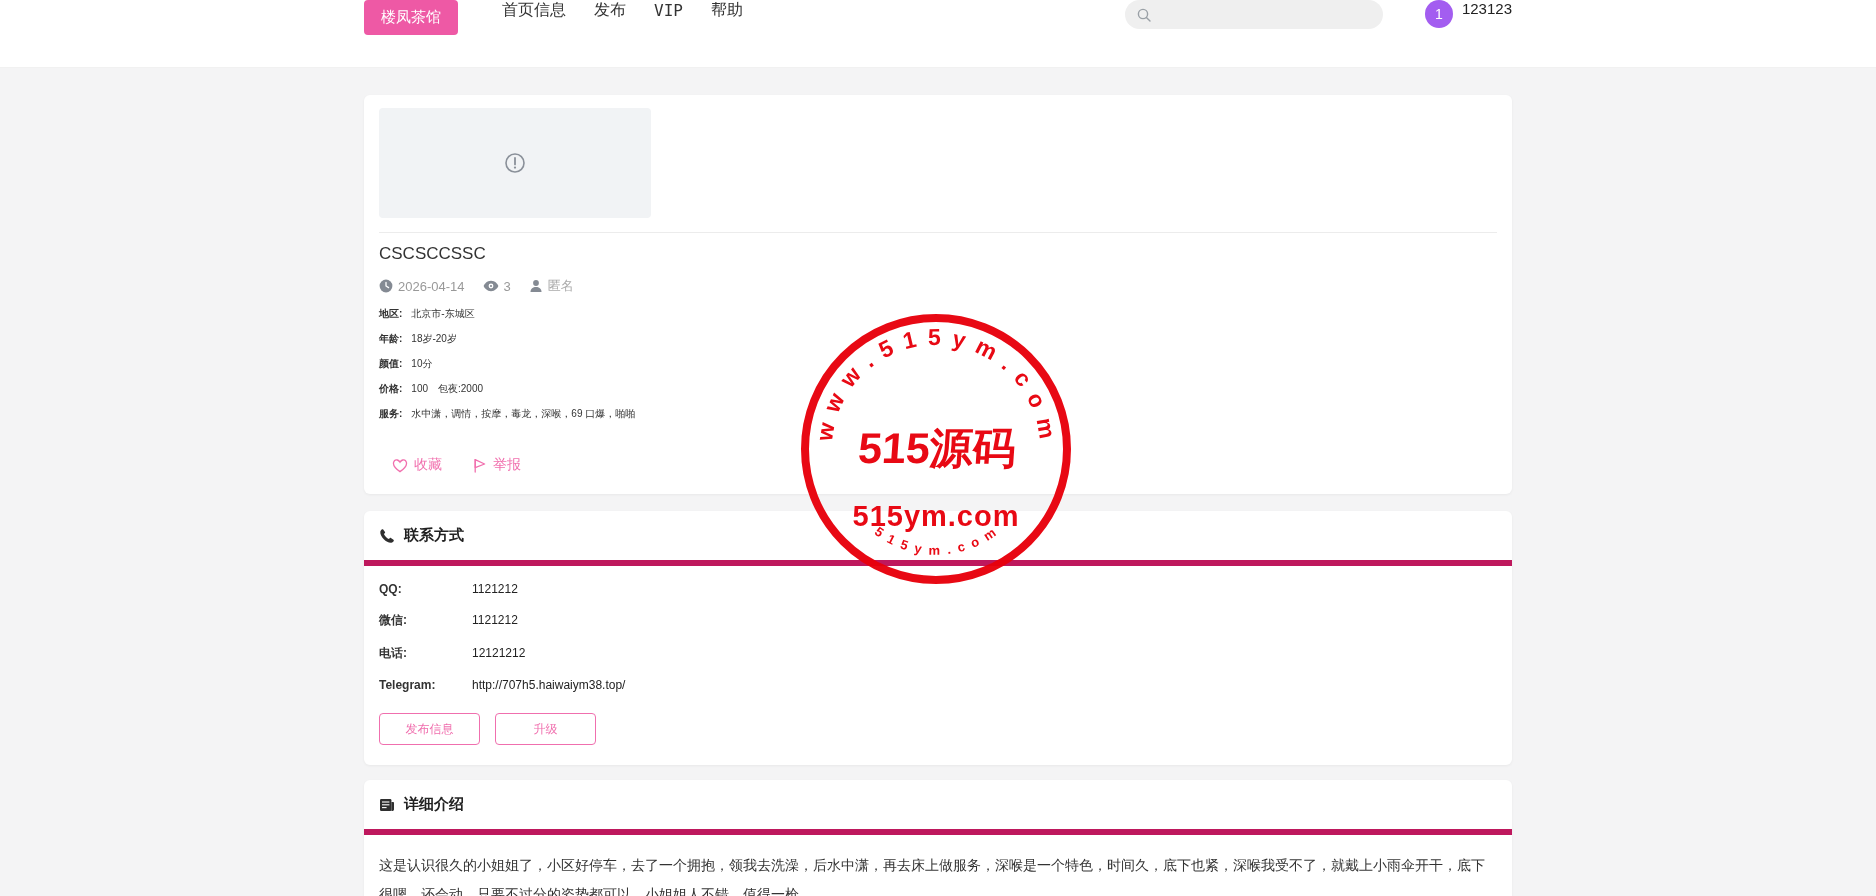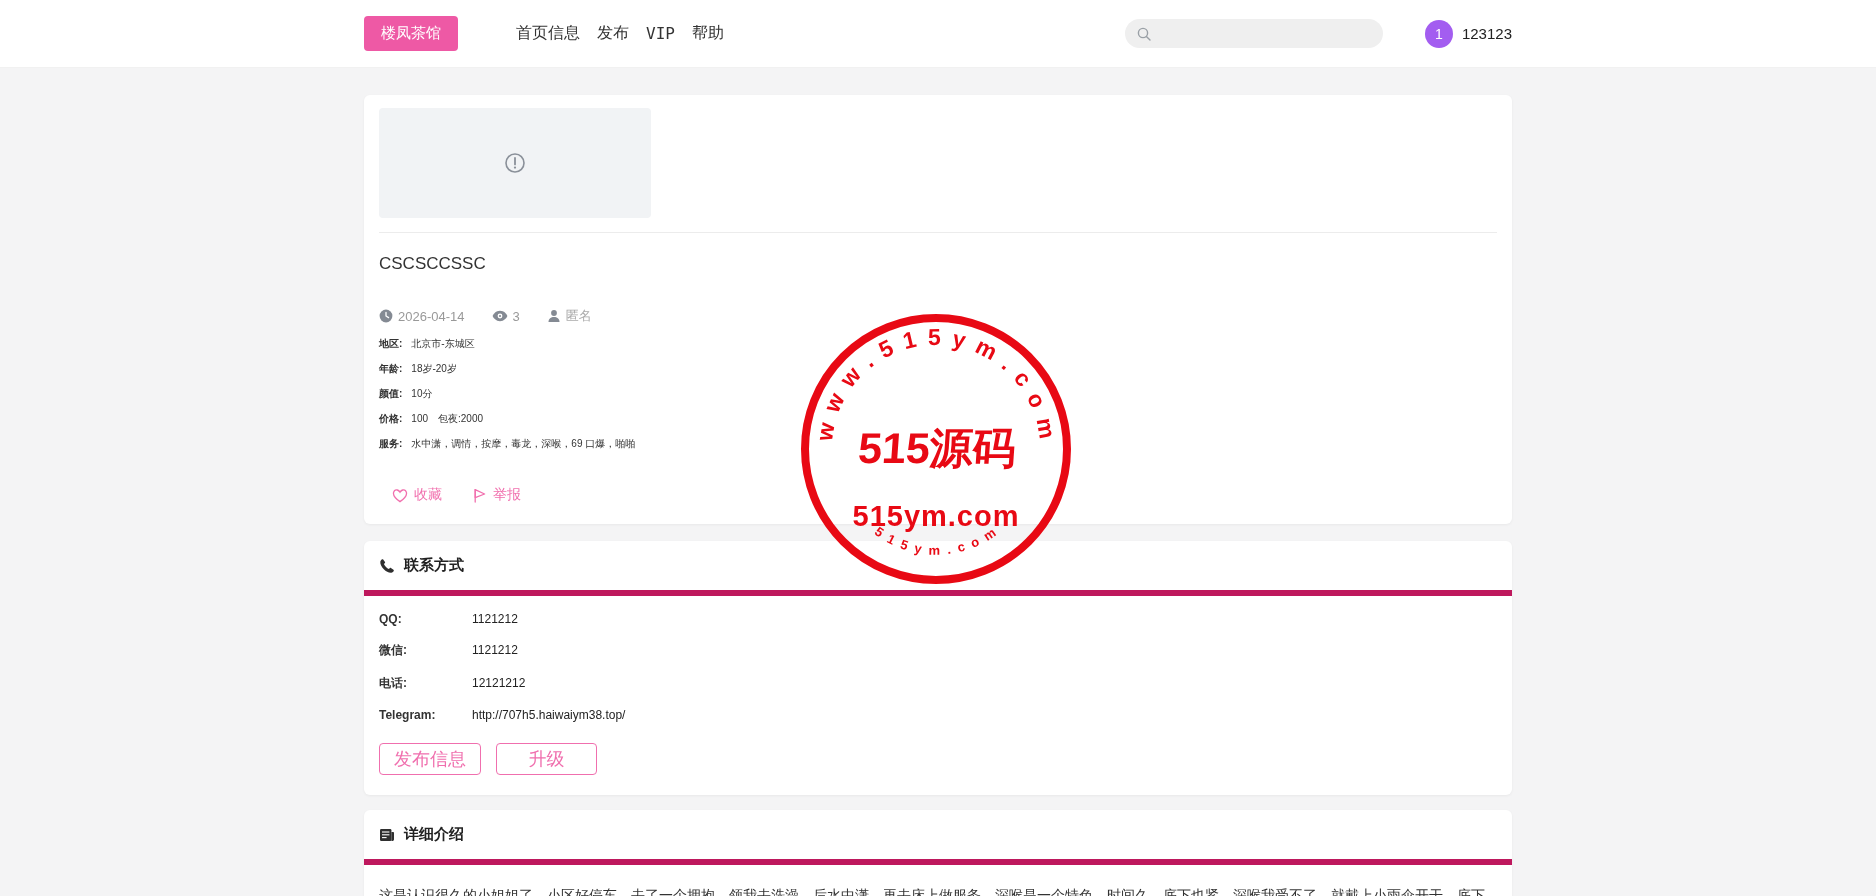--- a/index.html
+++ b/index.html
@@ -5,26 +5,26 @@
   * { box-sizing: border-box; margin: 0; padding: 0; }
   html, body { width: 1876px; }
   body {
     background: #f4f4f5;
     font-family: "Liberation Sans", "DejaVu Sans", sans-serif;
     color: #333;
     position: relative;
   }
   
   .navbar { background: #fff; height: 68px; border-bottom: 1px solid #f1f1f1; }
-  .nav-inner { width: 1148px; margin: 0 auto; height: 100%; display: flex; align-items: center; }
+  .nav-inner { width: 1148px; margin: 0 auto; height: 100%; display: flex; align-items: flex-start; }
   .logo-badge {
     background: #ee59a5; color: #fff; font-size: 15px;
     padding: 8px 17px; border-radius: 4px; cursor: pointer; white-space: nowrap;
   }
-  .nav-links { display: flex; align-items: center; margin-left: 58px; gap: 17px; font-size: 16px; }
+  .nav-links { display: flex; align-items: center; margin-left: 44px; gap: 28px; font-size: 16px; }
   .nav-link { color: #333; cursor: pointer; white-space: nowrap; }
   .nav-link.vip { font-family: "DejaVu Sans Mono", "Liberation Mono", monospace; font-weight: normal; }
   .nav-spacer { flex: 1; }
   .search-pill {
     width: 258px; height: 29px; background: #efefef; border-radius: 15px;
     display: flex; align-items: center; padding: 0 11px; margin-right: 42px;
   }
   .search-pill input {
     border: none; background: transparent; outline: none; flex: 1;
     font-size: 14px; margin-left: 7px; color: #333; font-family: inherit;
@@ -40,22 +40,22 @@
   .container { width: 1148px; margin: 0 auto; }
   .card { background: #fff; border-radius: 6px; box-shadow: 0 1px 3px rgba(0,0,0,0.05); }
 
   
   .listing-card { margin-top: 27px; padding: 13px 15px 20px; }
   .img-placeholder {
     width: 272px; height: 110px; background: #f1f3f5; border-radius: 4px;
     display: flex; align-items: center; justify-content: center;
   }
   .listing-divider { border-bottom: 1px solid #ececec; margin-top: 14px; }
-  .listing-title { font-size: 17px; font-weight: normal; color: #333; margin-top: 21px; }
-  .meta-row { display: flex; align-items: center; gap: 16px; margin-top: 33px; font-size: 13px; color: #999; }
+  .listing-title { font-size: 17px; font-weight: normal; color: #333; margin-top: 11px; }
+  .meta-row { display: flex; align-items: center; gap: 7px; margin-top: 13px; font-size: 13px; color: #999; }
   .meta-item { display: flex; align-items: center; gap: 5px; }
   .meta-item + .meta-item { margin-left: 11px; }
   .meta-author { color: #aaa; }
   .detail-row { margin-top: 13px; font-size: 10px; line-height: 1.2; }
   .detail-label { font-weight: bold; margin-right: 9px; }
   .actions-row { margin-top: 36px; padding-left: 13px; display: flex; gap: 30px; }
   .action-link { color: #f170ae; font-size: 14px; display: flex; align-items: center; gap: 6px; cursor: pointer; }
 
   
   .section-card { margin-top: 17px; }
@@ -63,21 +63,21 @@
     padding: 15px; font-size: 15px; font-weight: bold; color: #222;
     display: flex; align-items: center; gap: 9px; border-bottom: 6px solid #be185d;
   }
   .section-body { padding: 16px 15px 20px; }
   .contact-row { font-size: 12px; margin-bottom: 16px; }
   .contact-label { display: inline-block; min-width: 93px; font-weight: bold; }
   .contact-value { color: #222; }
   .btn-row { display: flex; gap: 15px; margin-top: 21px; }
   .btn-outline {
     min-width: 101px; height: 32px; background: #fff; border: 1px solid #f06fae;
-    color: #f06fae; border-radius: 4px; font-size: 18px; cursor: pointer;
+    color: #f06fae; border-radius: 4px; font-size: 12px; cursor: pointer;
     font-family: inherit; padding: 0 14px;
   }
   .desc-card { margin-top: 15px; margin-bottom: 60px; }
   .desc-text { font-size: 14px; color: #333; line-height: 2.1; }
 
   
   .watermark {
     position: absolute; left: 798px; top: 311px; width: 276px; height: 276px;
     pointer-events: none; z-index: 50; opacity: 0.96;
   }

